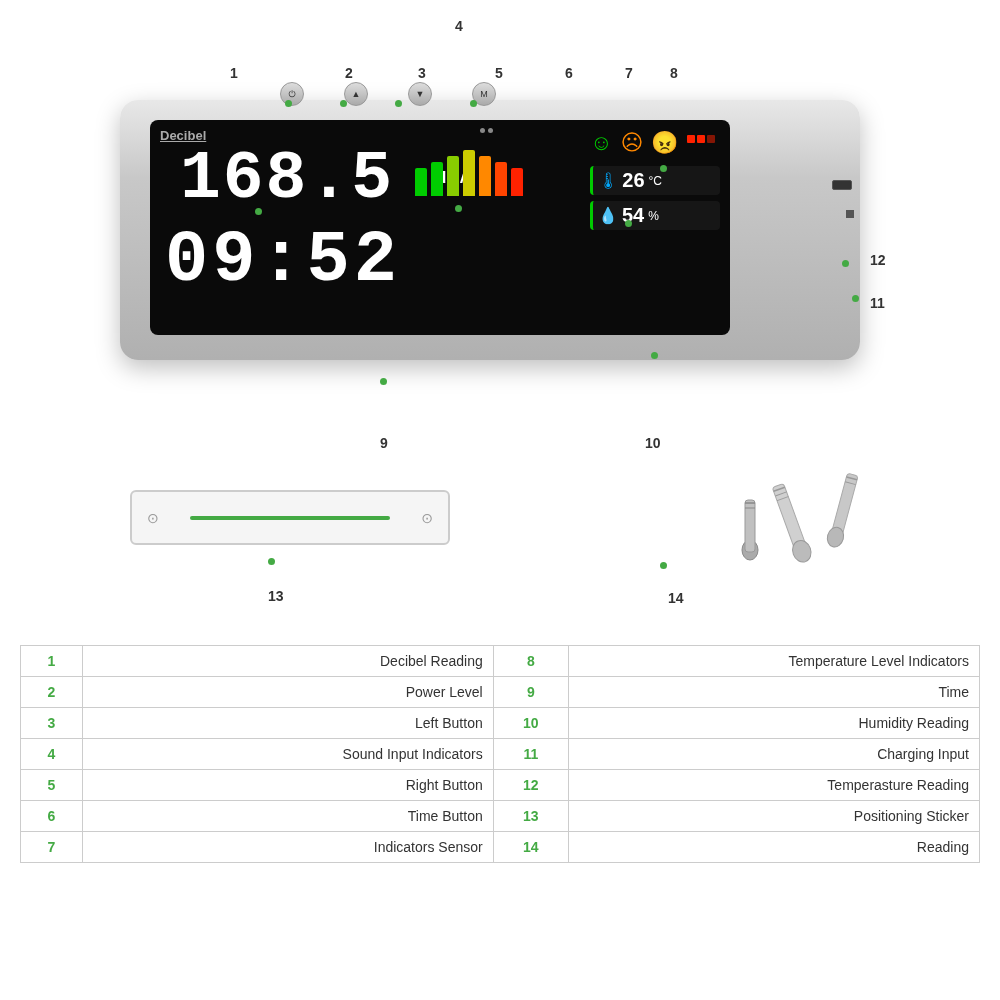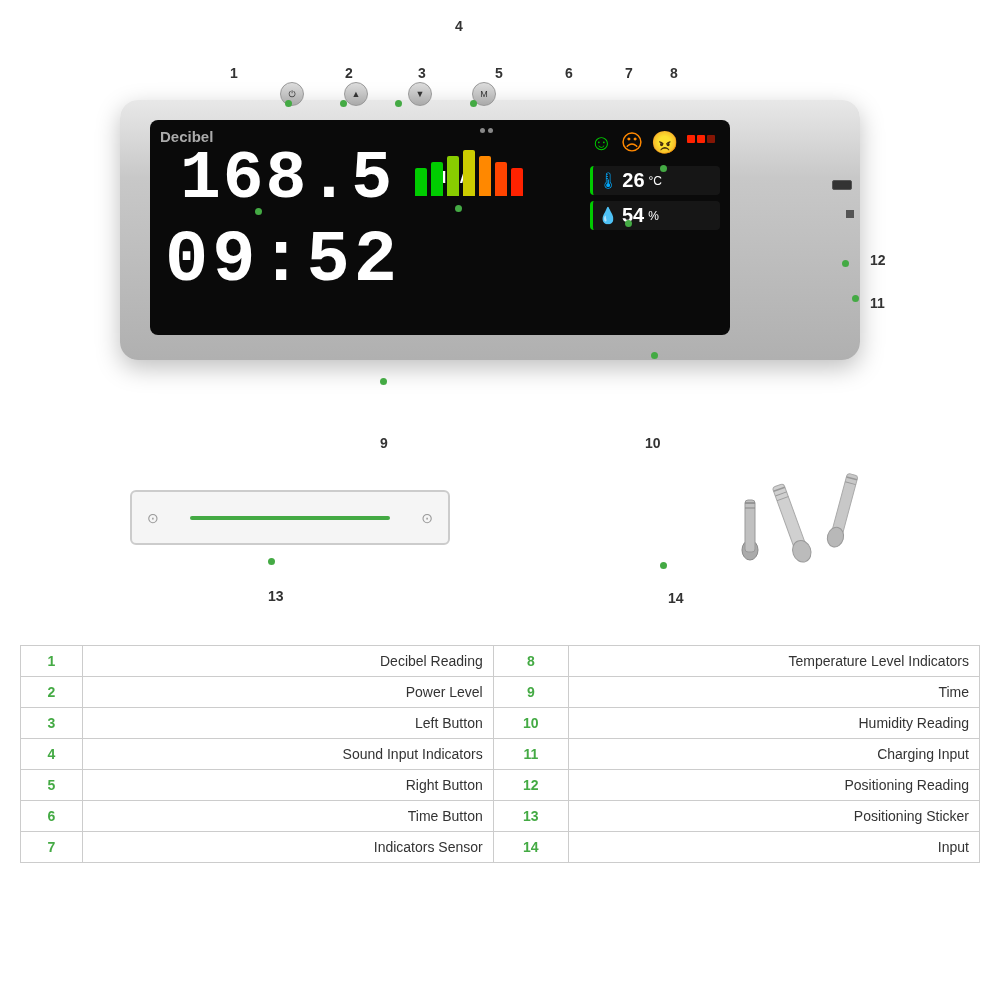--- a/index.html
+++ b/index.html
@@ -41,22 +41,23 @@
       background: #0a0a0a;
       border-radius: 8px;
       overflow: hidden;
     }
 
     .decibel-label {
       position: absolute;
       top: 8px;
       left: 10px;
       color: #aaa;
-      font-size: 15px;
+      font-size: 13px;
       font-weight: bold;
+      text-decoration: underline;
     }
 
     .decibel-value {
       position: absolute;
       top: 20px;
       left: 30px;
       color: #ffffff;
       font-size: 68px;
       font-weight: bold;
       font-family: 'Courier New', monospace;
@@ -443,28 +444,28 @@
       <tr>
     <td class="num-cell">4</td>
     <td class="label-cell">Sound Input Indicators</td>
     <td class="num-cell">11</td>
     <td class="label-cell">Charging Input</td>
   </tr>
       <tr>
     <td class="num-cell">5</td>
     <td class="label-cell">Right Button</td>
     <td class="num-cell">12</td>
-    <td class="label-cell">Positioning Reading</td>
+    <td class="label-cell">Temperasture Reading</td>
   </tr>
       <tr>
     <td class="num-cell">6</td>
     <td class="label-cell">Time Button</td>
     <td class="num-cell">13</td>
     <td class="label-cell">Positioning Sticker</td>
   </tr>
       <tr>
     <td class="num-cell">7</td>
     <td class="label-cell">Indicators Sensor</td>
     <td class="num-cell">14</td>
-    <td class="label-cell">Input</td>
+    <td class="label-cell">Reading</td>
   </tr>
     </tbody>
 </table>
 
 </body></html>

